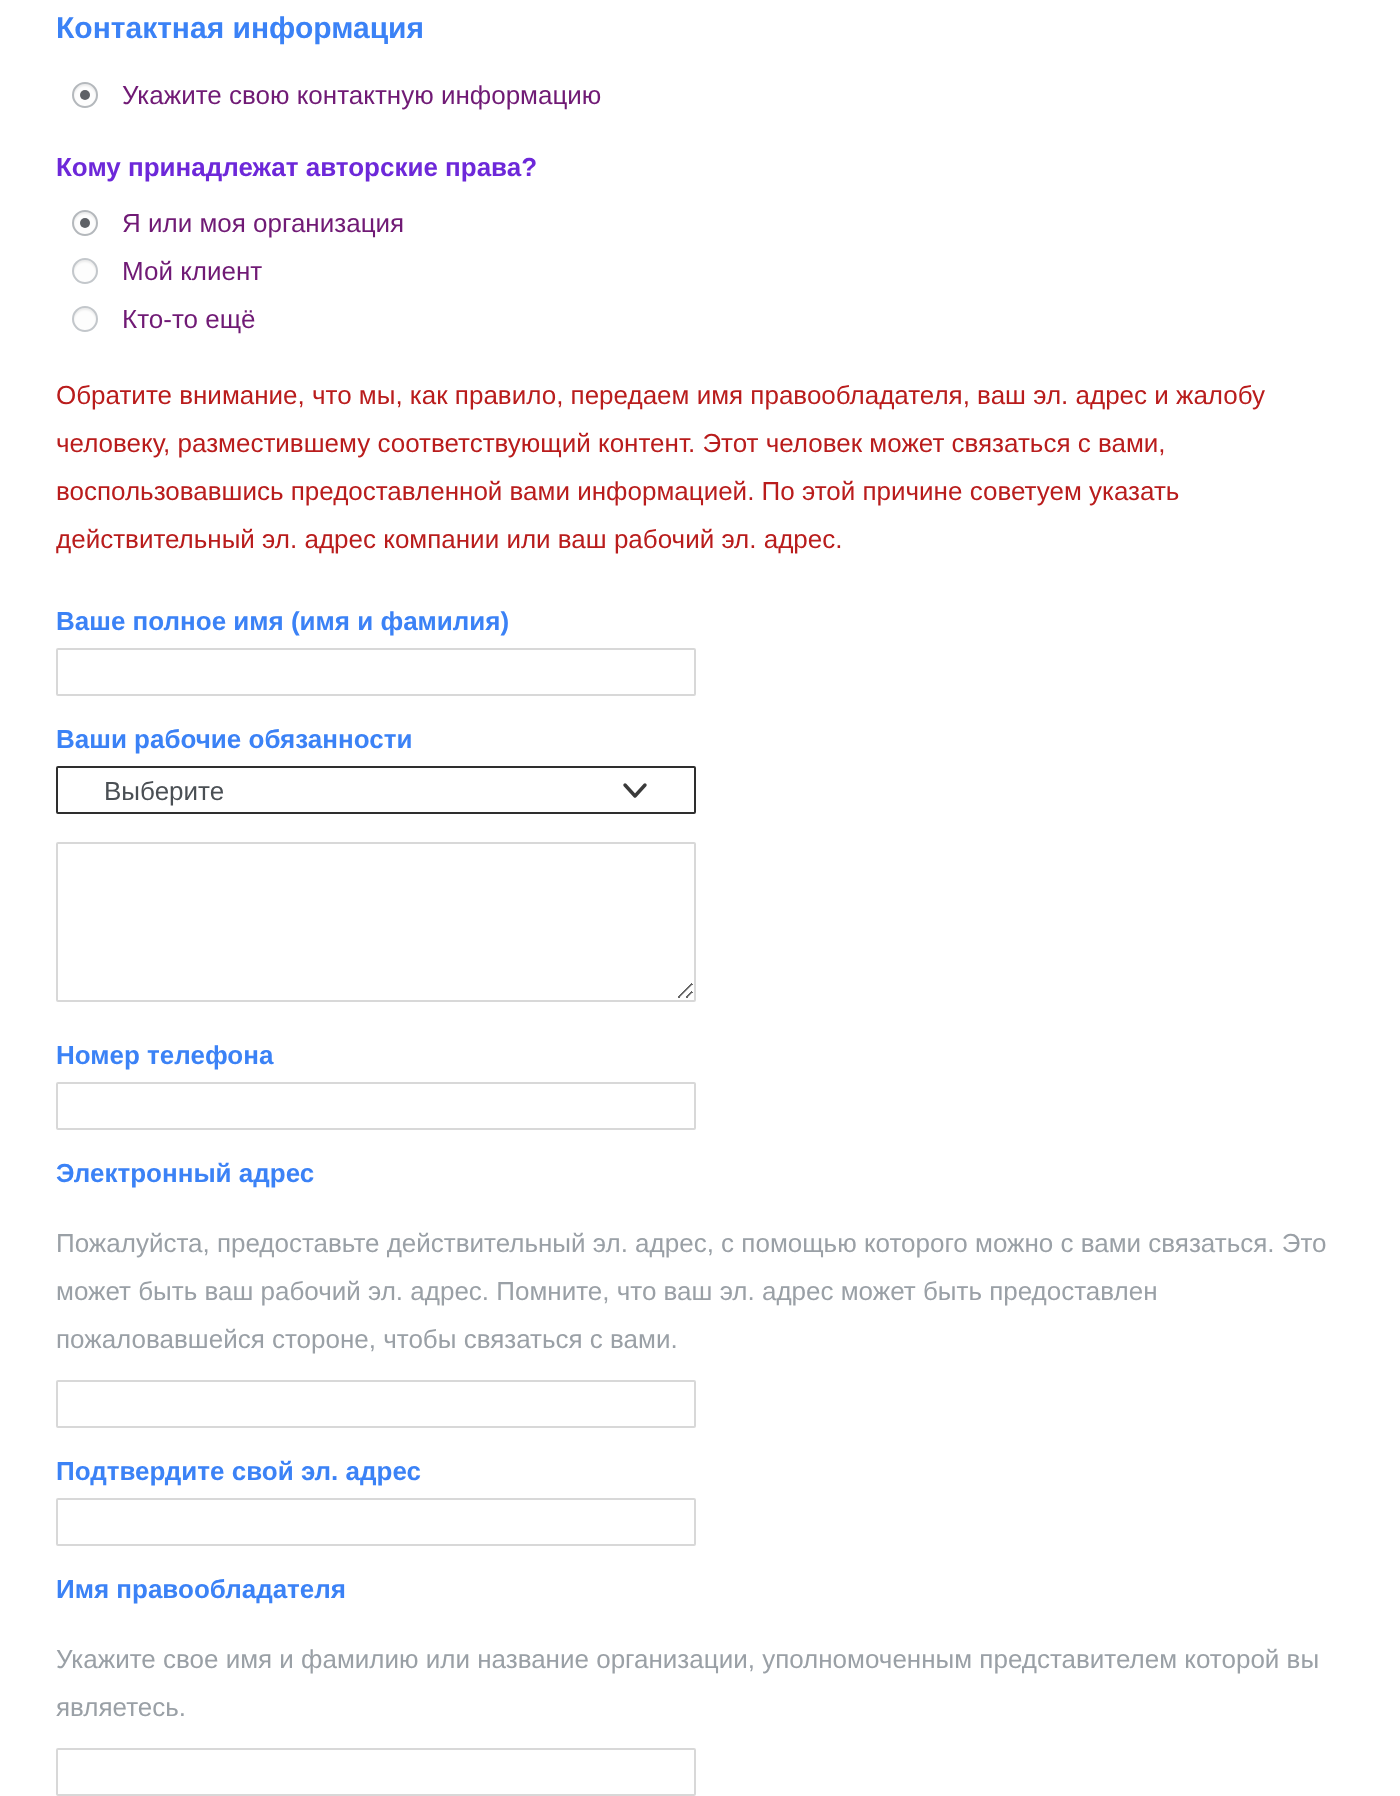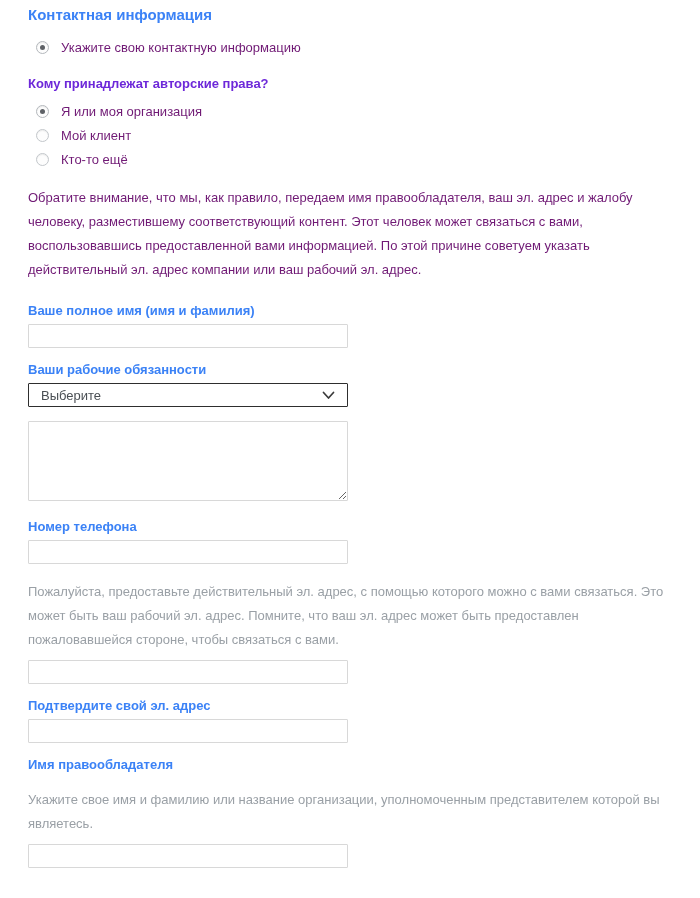--- a/index.html
+++ b/index.html
@@ -56,21 +56,21 @@
   }
   .question-label {
     font-size: 13px;
     font-weight: bold;
     color: #6d28d9;
     margin: 0 0 13px 0;
   }
   .notice {
     font-size: 13px;
     line-height: 24px;
-    color: #701a75;
+    color: #b91c1c;
     max-width: 648px;
     margin: 19px 0 21px 0;
   }
   
   .form-group { margin-bottom: 14px; }
   .field-label {
     display: block;
     font-size: 13px;
     font-weight: bold;
     color: #3b82f6;
@@ -110,21 +110,21 @@
   }
   .select-box {
     width: 320px;
     height: 24px;
     border: 1px solid #2e2e2e;
     border-radius: 1px;
     background: #ffffff;
     display: flex;
     align-items: center;
     justify-content: space-between;
-    padding: 0 12px;
+    padding: 0 23px;
     cursor: pointer;
   }
   .select-value {
     font-size: 13px;
     color: #4a4f54;
     white-space: nowrap;
     overflow: hidden;
   }
   .chevron {
     display: flex;
@@ -182,20 +182,21 @@
   <div class="form-group">
     <textarea class="textarea" style=""></textarea>
   </div>
 
   <div class="form-group">
     <label class="field-label">Номер телефона</label>
     <input type="text" class="text-input" value="" style="">
   </div>
 
   <div class="form-group">
+    <label class="field-label">Электронный адрес</label>
     <p class="help">Пожалуйста, предоставьте действительный эл. адрес, с помощью которого можно с вами связаться. Это может быть ваш рабочий эл. адрес. Помните, что ваш эл. адрес может быть предоставлен пожаловавшейся стороне, чтобы связаться с вами.</p>
     <input type="text" class="text-input" value="" style="">
   </div>
 
   <div class="form-group">
     <label class="field-label">Подтвердите свой эл. адрес</label>
     <input type="text" class="text-input" value="" style="">
   </div>
 
   <div class="form-group">

